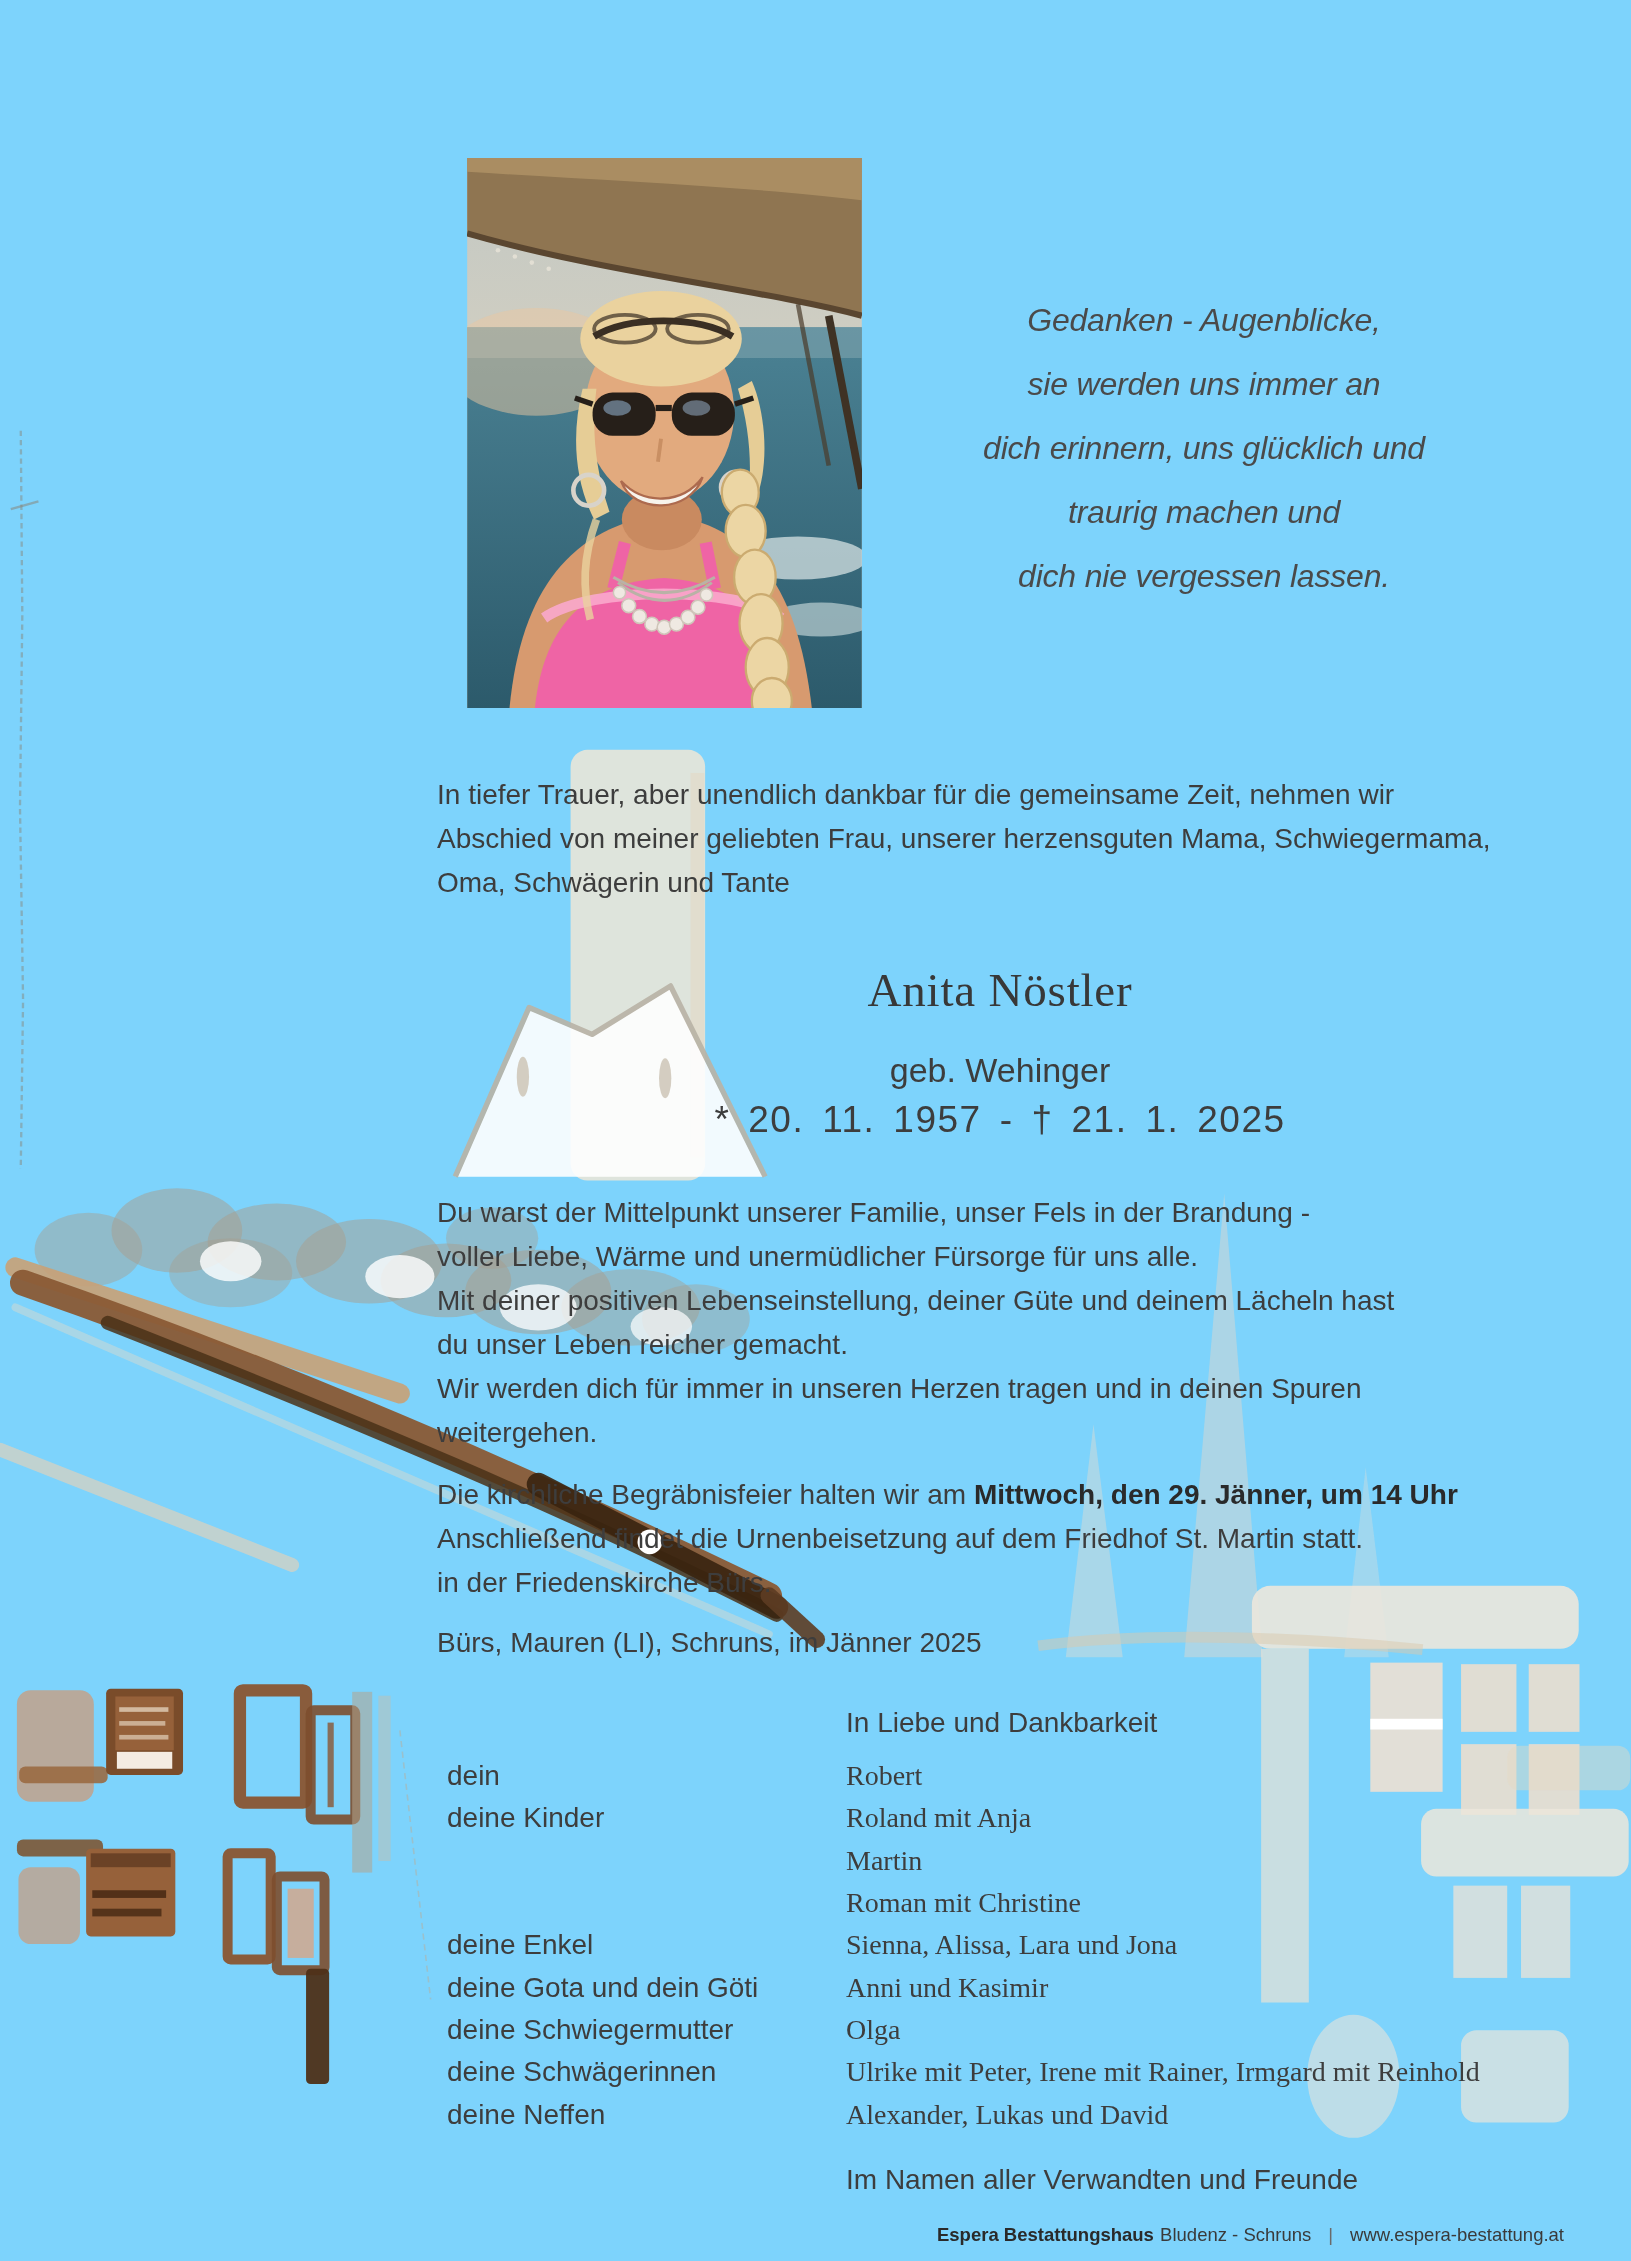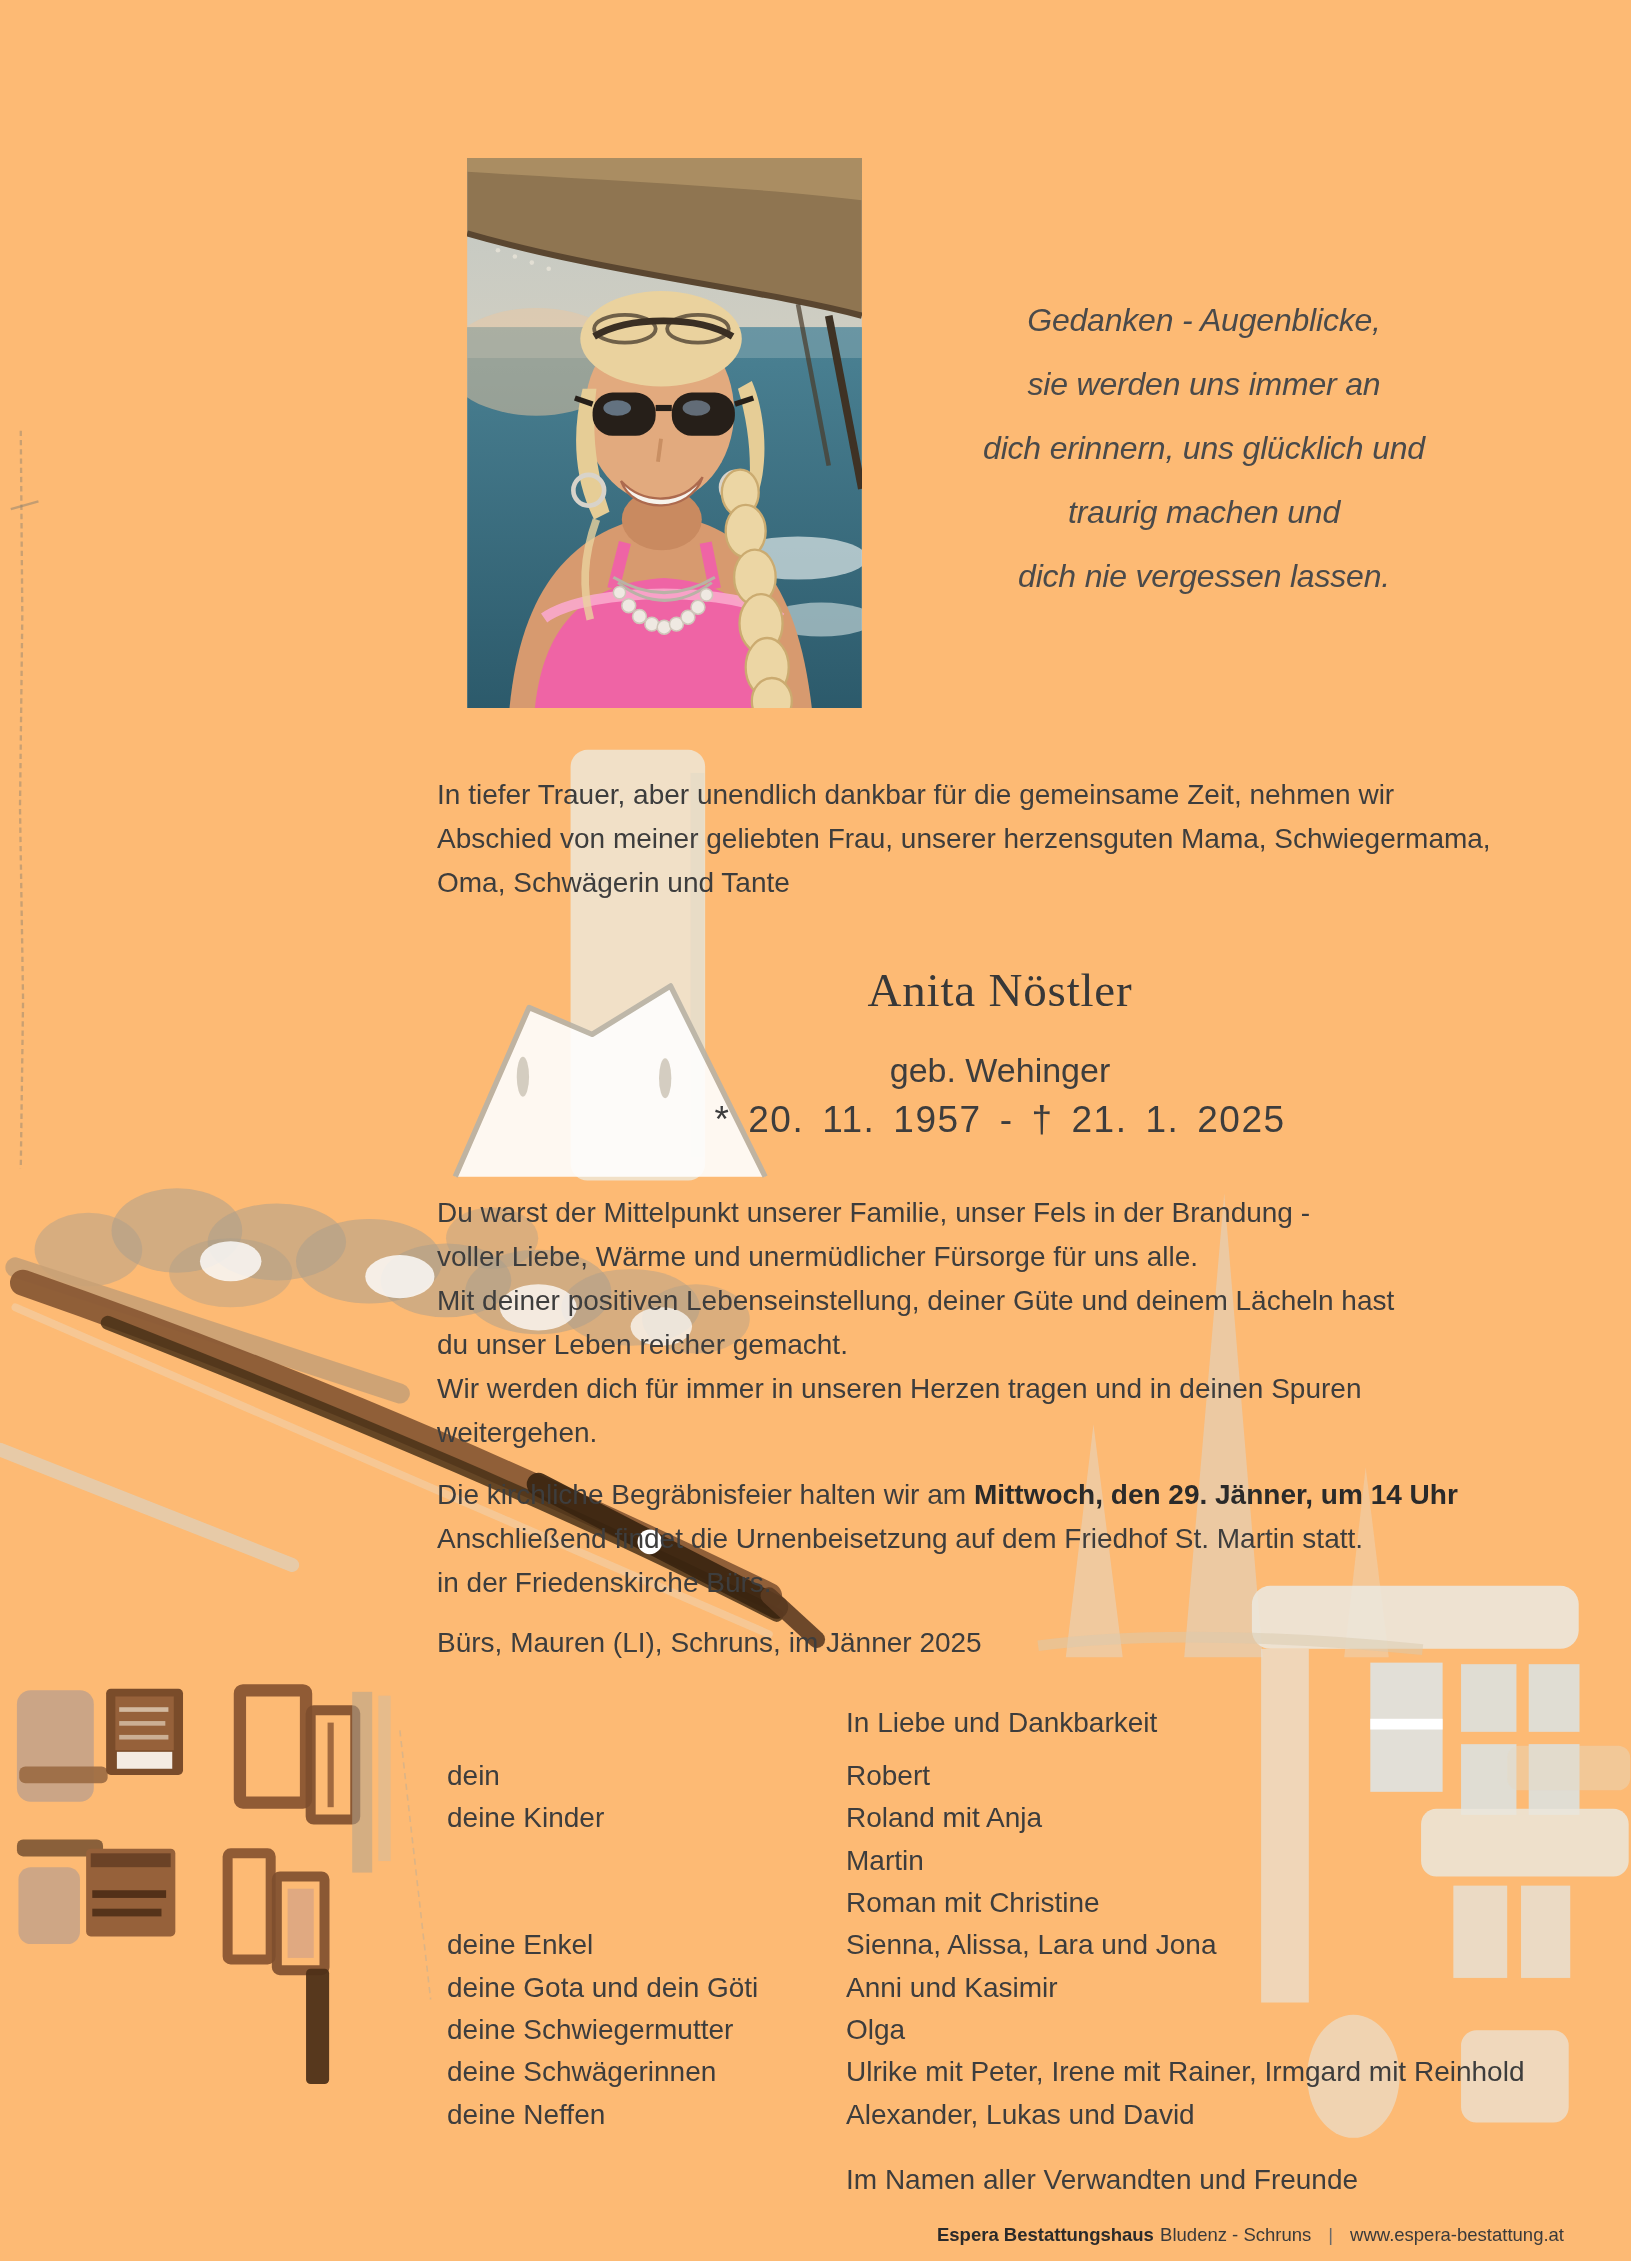--- a/index.html
+++ b/index.html
@@ -1,16 +1,16 @@
 <!DOCTYPE html>
 <html style="font-size:12.3px"><head>
 <meta charset="utf-8">
 <style>
   html,body{margin:0;padding:0;background:#ffffff;}
-  #page{position:relative;width:1631px;height:2261px;background:#fdba74;overflow:hidden;
+  #page{position:relative;width:1631px;height:2261px;background:#7dd3fc;overflow:hidden;
         font-family:"Liberation Sans",sans-serif;color:#3d3d3d;}
   #bg-art{position:absolute;left:0;top:0;width:1631px;height:2261px;z-index:0;}
   .layer{position:absolute;z-index:2;}
   
   .photo{left:467px;top:158px;width:395px;height:550px;}
   .photo svg{display:block;width:100%;height:100%;}
   
   .quote{left:904px;top:288px;width:600px;text-align:center;font-style:italic;
          font-size:32px;color:#4a4a4a;letter-spacing:-0.2px;}
   .quote .qline{height:64px;line-height:64px;white-space:nowrap;}
@@ -27,21 +27,21 @@
   .tribute .tline{height:44px;line-height:44px;white-space:nowrap;}
   
   .funeral{left:437px;top:1473px;width:1169px;font-size:28px;}
   .funeral .tline{height:44px;line-height:44px;white-space:nowrap;}
   .b{font-weight:bold;color:#2a2a2a;}
   .funeral-l3{margin-top:0px;}
   .dateline{left:437px;top:1621px;font-size:28px;line-height:44px;white-space:nowrap;}
   .closing{left:846px;top:1701px;font-size:28px;line-height:44px;white-space:nowrap;}
   .frow{position:absolute;left:431px;width:1169px;height:42px;font-size:28px;line-height:42px;}
   .frow .flabel{position:absolute;left:16px;width:383px;text-align:left;white-space:nowrap;}
-  .frow .fvalue{position:absolute;left:415px;white-space:nowrap;}
+  .frow .fvalue{position:absolute;left:415px;white-space:nowrap;font-family:Liberation Serif, serif;}
   .frow:nth-of-type(1){top:1755px}.frow:nth-of-type(2){top:1797px}
   .frow:nth-of-type(3){top:1840px}.frow:nth-of-type(4){top:1882px}
   .frow:nth-of-type(5){top:1924px}.frow:nth-of-type(6){top:1967px}
   .frow:nth-of-type(7){top:2009px}.frow:nth-of-type(8){top:2051px}
   .frow:nth-of-type(9){top:2094px}
   .imnamen{left:846px;top:2158px;font-size:28px;line-height:44px;white-space:nowrap;}
   
   .footer{right:67px;top:2224px;font-size:18.5px;color:#3a3a3a;white-space:nowrap;text-align:right;}
   .footer .sep{display:inline-block;margin:0 17px;color:#6a6a6a;}
   .footer .loc{margin-left:6.2px;text-align:center;}

